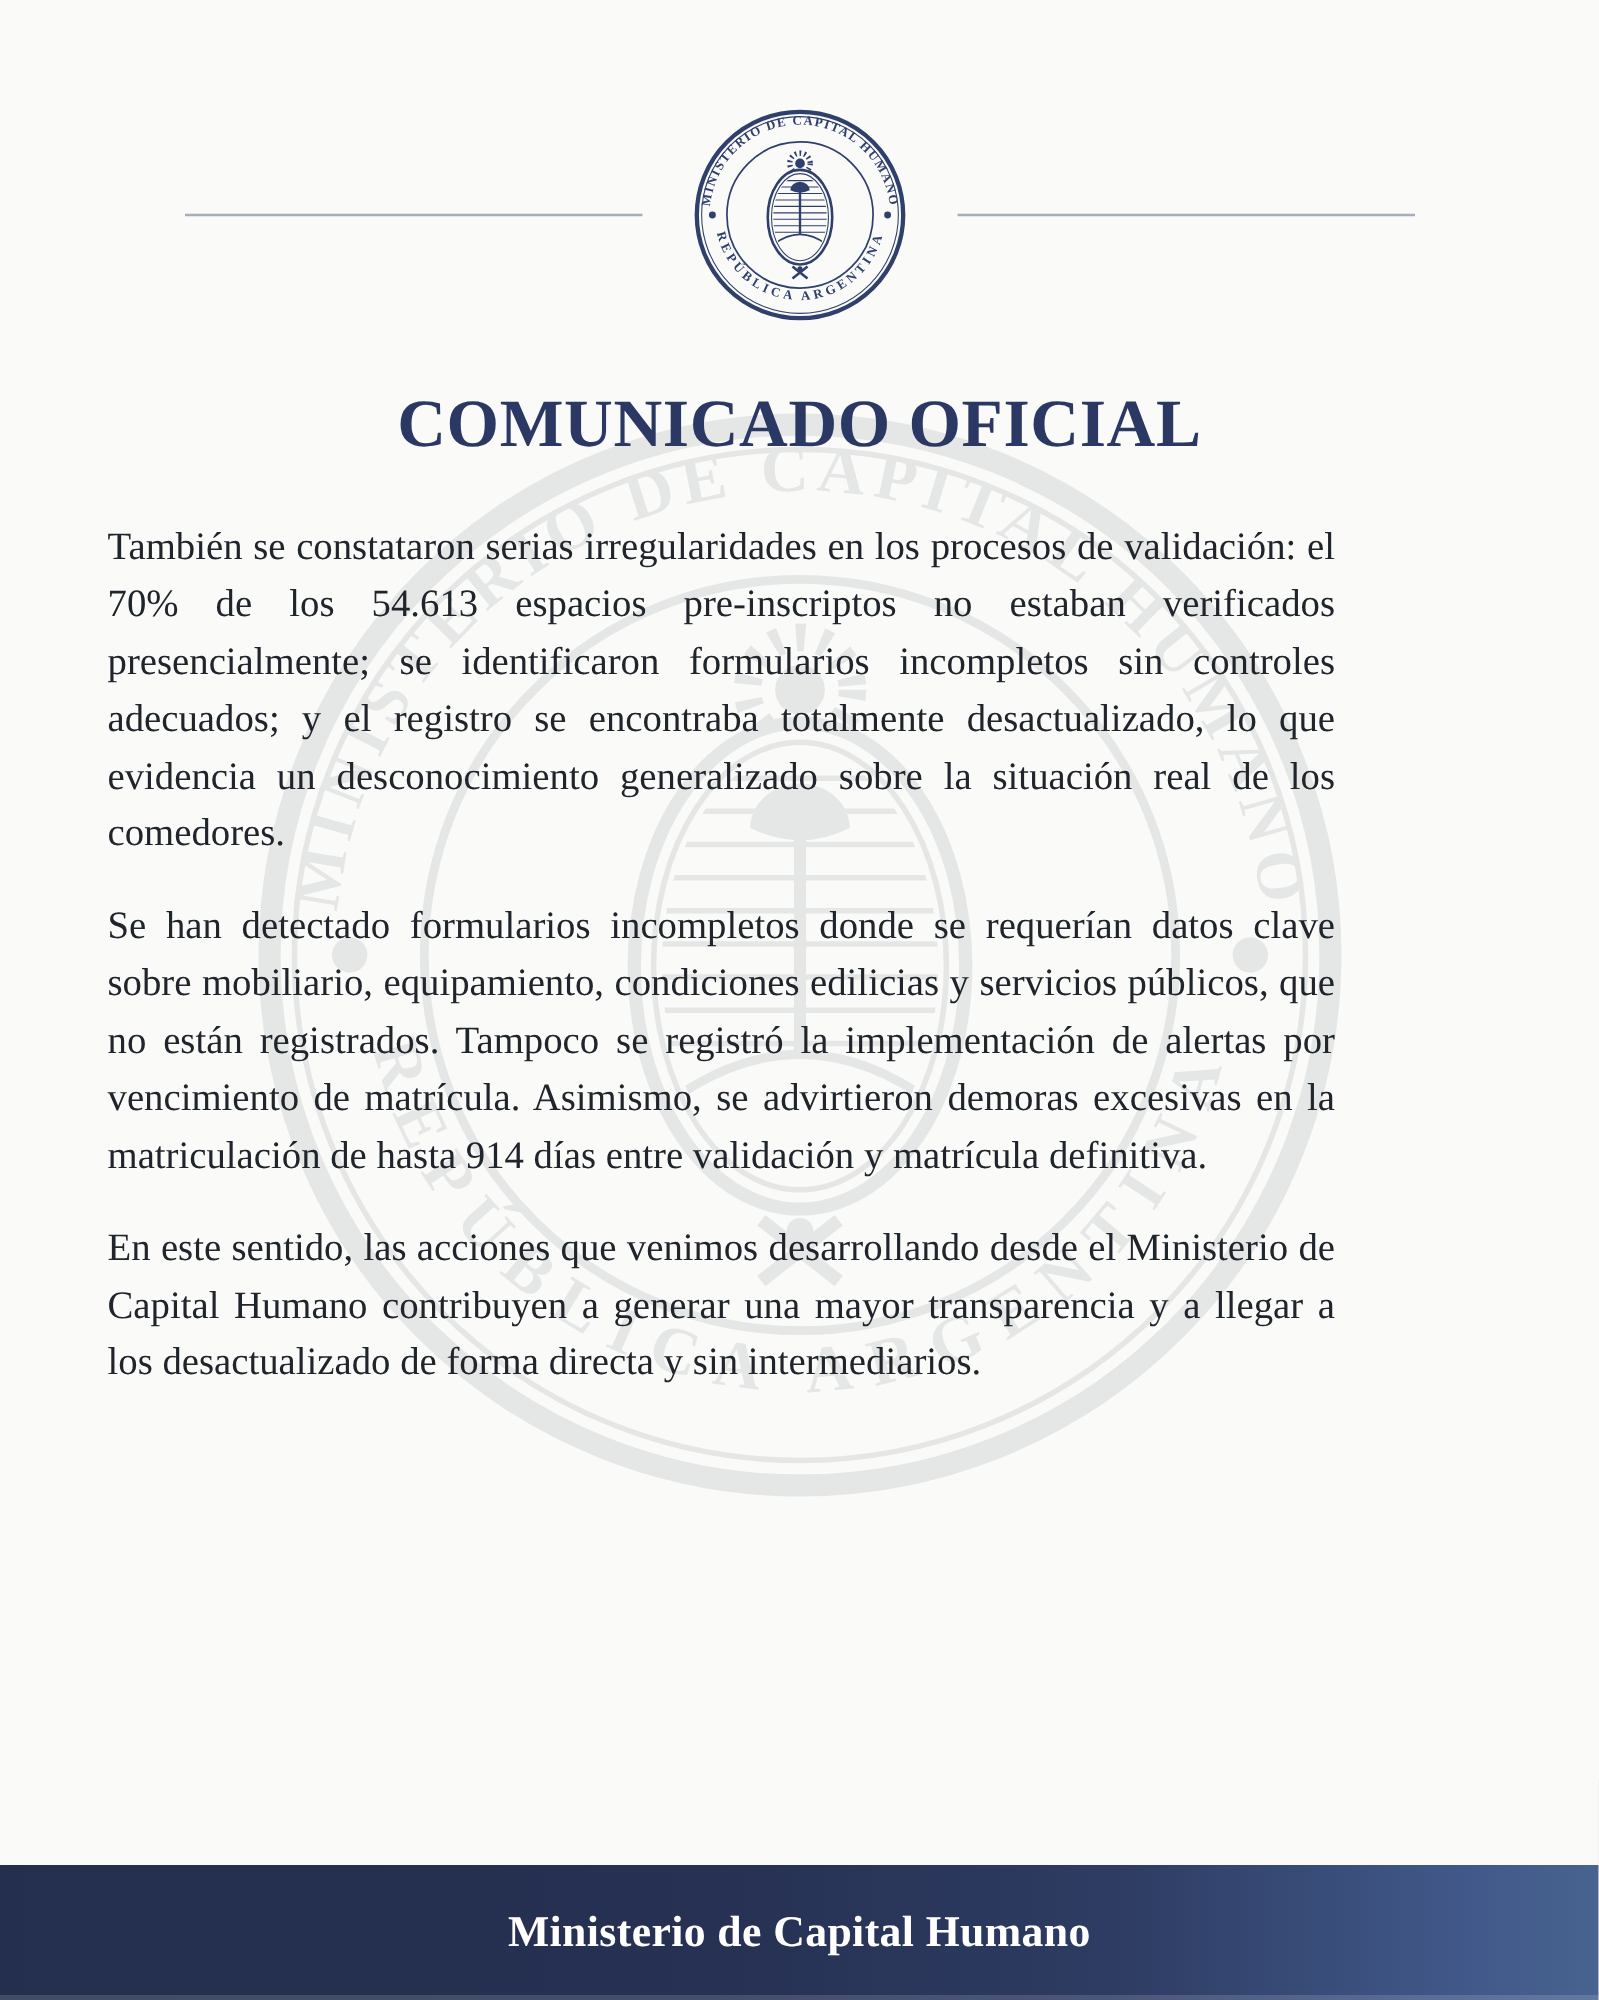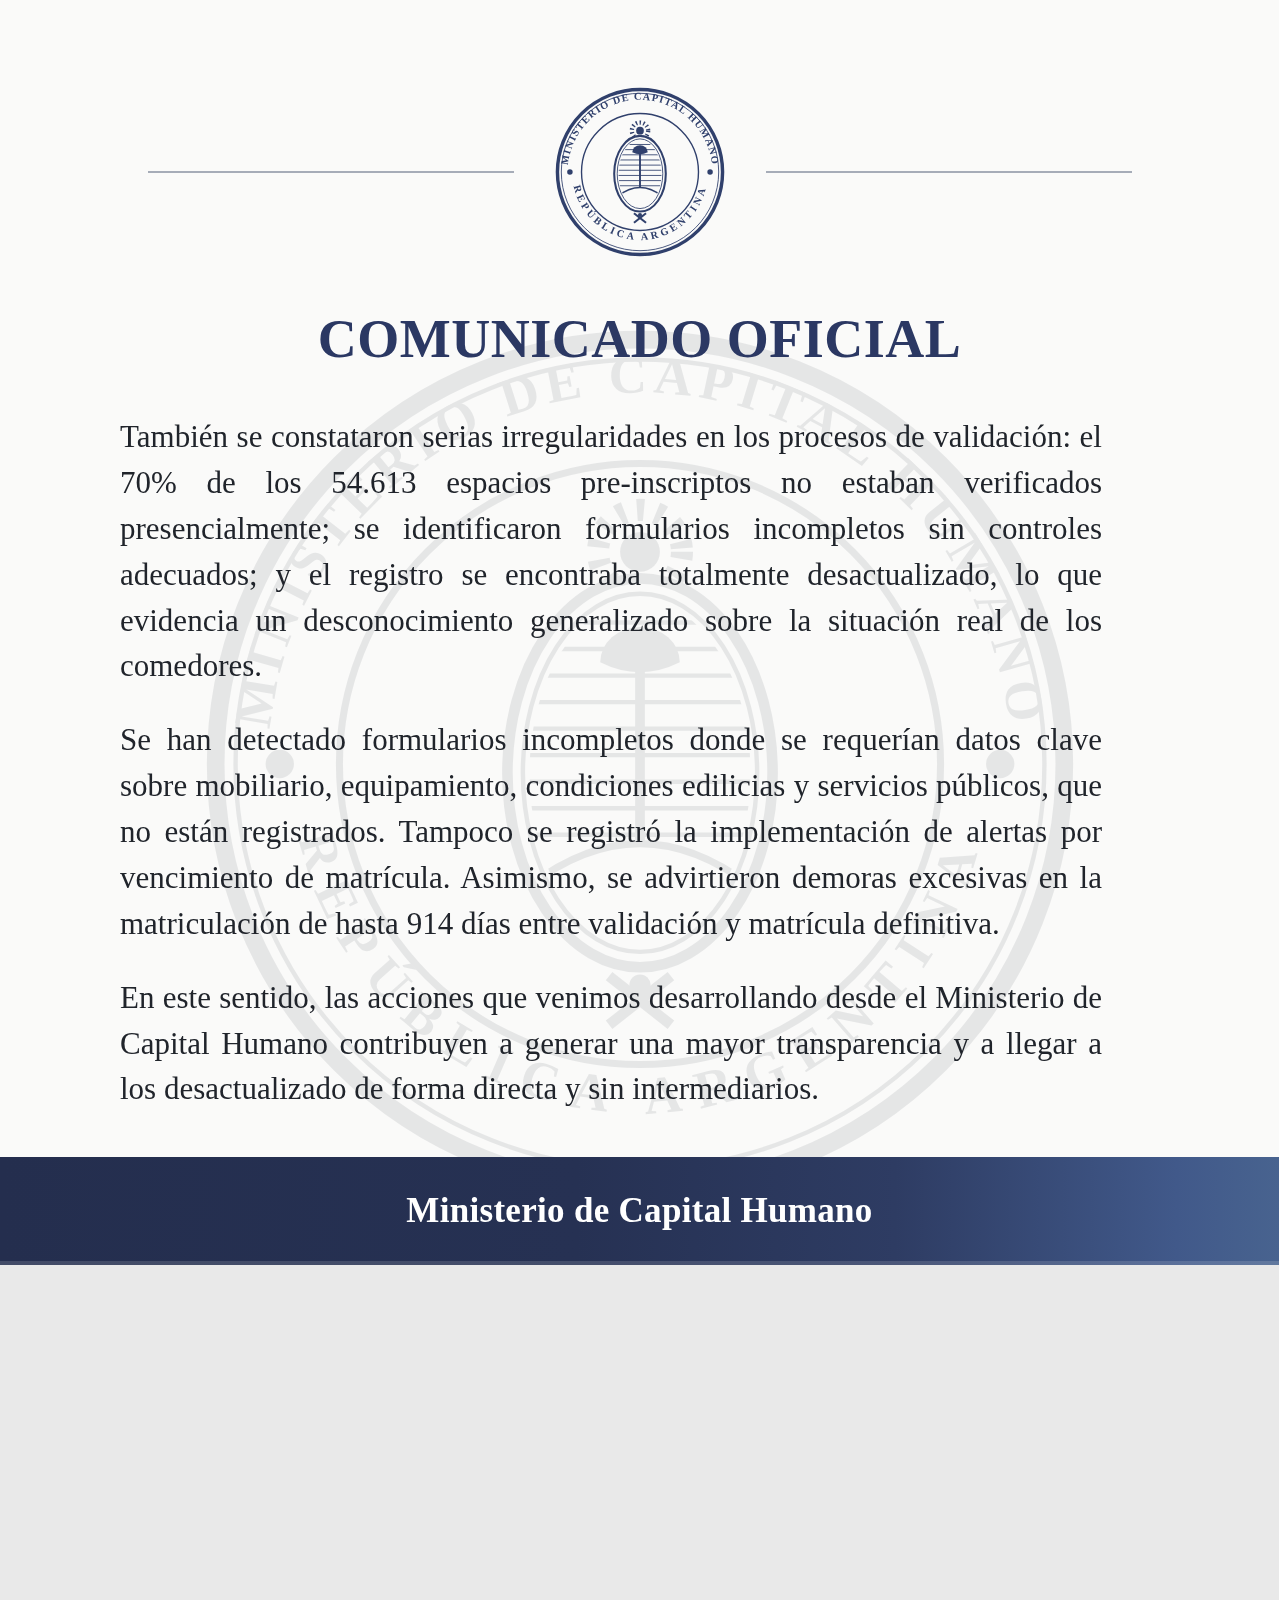--- a/index.html
+++ b/index.html
@@ -1,18 +1,18 @@
 <!DOCTYPE html>
 <html><head>
 <meta charset="utf-8">
 <style>
   html,body{margin:0;padding:0;background:#e9e9e9;}
   .page{
     position:relative;
-    width:1279px;height:1265px;
+    width:1279px;height:1600px;
     margin:0 auto;
     background:#fafaf9;
     overflow:hidden;
     font-family:"Liberation Serif", serif;
   }
   
   .watermark-svg{
     position:absolute;
     left:198px;top:322px;
     width:884px;height:884px;
@@ -53,21 +53,21 @@
     font-size:54px;
     line-height:1.15;
     font-weight:700;
     letter-spacing:0.5px;
     color:#2b3863;
   }
   
   .doc-body{
     position:relative;
     width:982px;
-    margin:44px auto 0 120px;
+    margin:44px auto 0 86px;
   }
   .doc-body p{
     margin:0 0 28px 0;
     font-size:31px;
     line-height:1.48;
     text-align:justify;
     color:#20242b;
   }
   
   .footer-bar{

